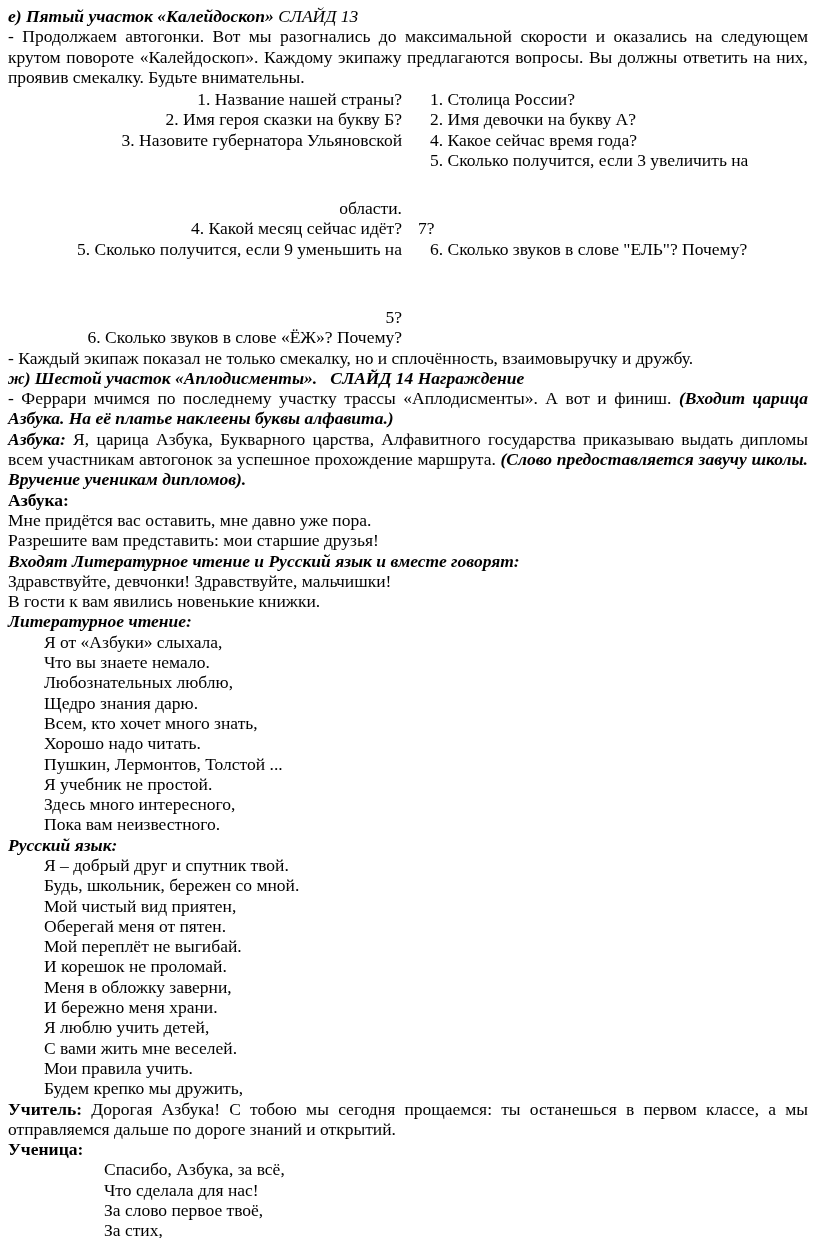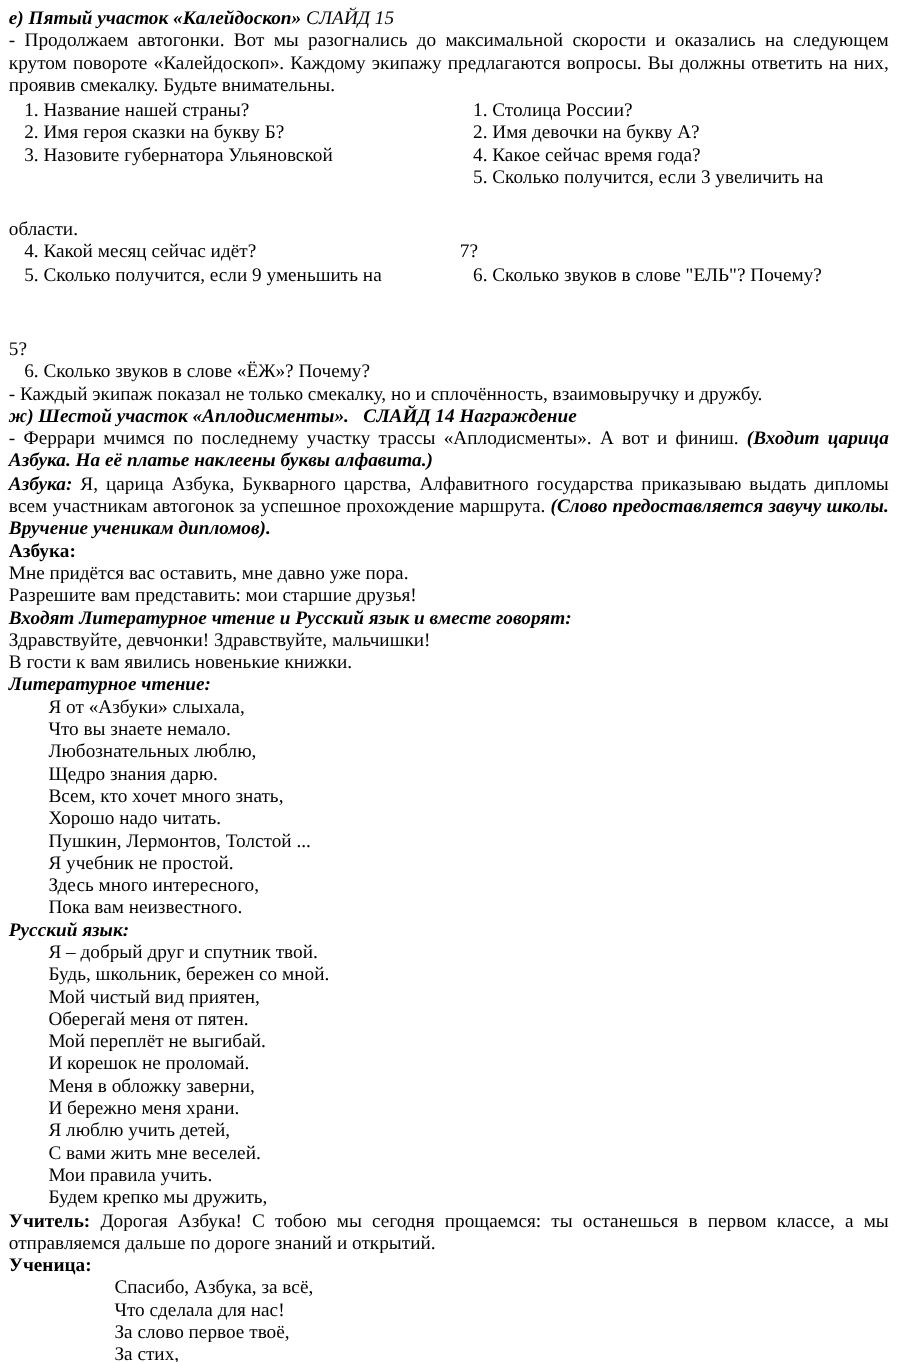--- a/index.html
+++ b/index.html
@@ -36,21 +36,21 @@
   
   .qcols {
     display: flex;
     width: 100%;
     margin-top: 2px;
   }
   .qcol {
     width: 50%;
     box-sizing: border-box;
   }
-  .qcol.left { padding-right: 6px; }
+  .qcol.left { padding-right: 6px; text-align: right; }
   .qcol.right { padding-left: 10px; }
   .qline {
     margin: 0;
     padding: 0;
   }
   .qcol.left .qline { text-indent: 14px; }
   .qcol.right .qline { text-indent: 12px; }
   .qcol .qline.cont { text-indent: 0; margin-top: 48px; }
 
   .stanza-line {
@@ -61,21 +61,21 @@
   }
 </style>
 </head>
 <body>
 
 <div class="page">
 
   <p>
     <span class="bi">е)</span>
     <span class="bi">Пятый участок «Калейдоскоп»</span>
-    <span class="i">СЛАЙД 15</span>
+    <span class="i">СЛАЙД 13</span>
   </p>
 
   <p class="just">- Продолжаем автогонки. Вот мы разогнались до максимальной  скорости и оказались на следующем крутом повороте «Калейдоскоп». Каждому экипажу предлагаются вопросы. Вы должны ответить на них, проявив смекалку. Будьте внимательны.</p>
 
   <div class="qcols">
     <div class="qcol left">
       <p class="qline">1. Название нашей страны?</p>
       <p class="qline">2. Имя героя сказки на букву Б?</p>
       <p class="qline">3. Назовите губернатора Ульяновской</p>
       <p class="qline cont">области.</p>

